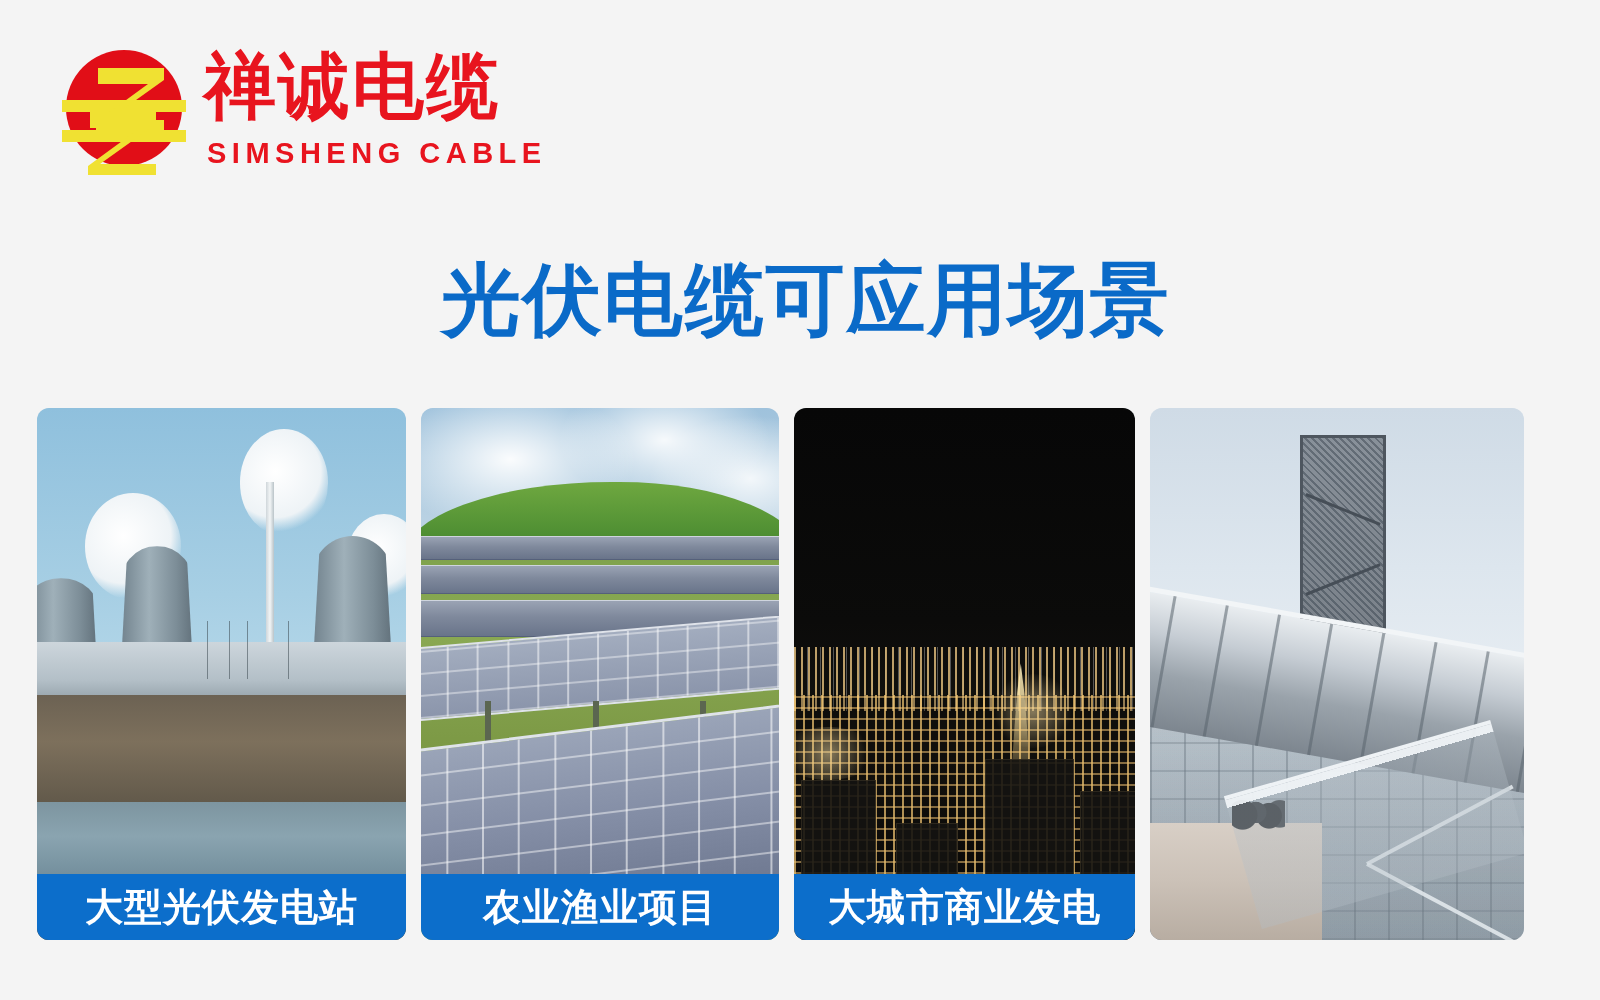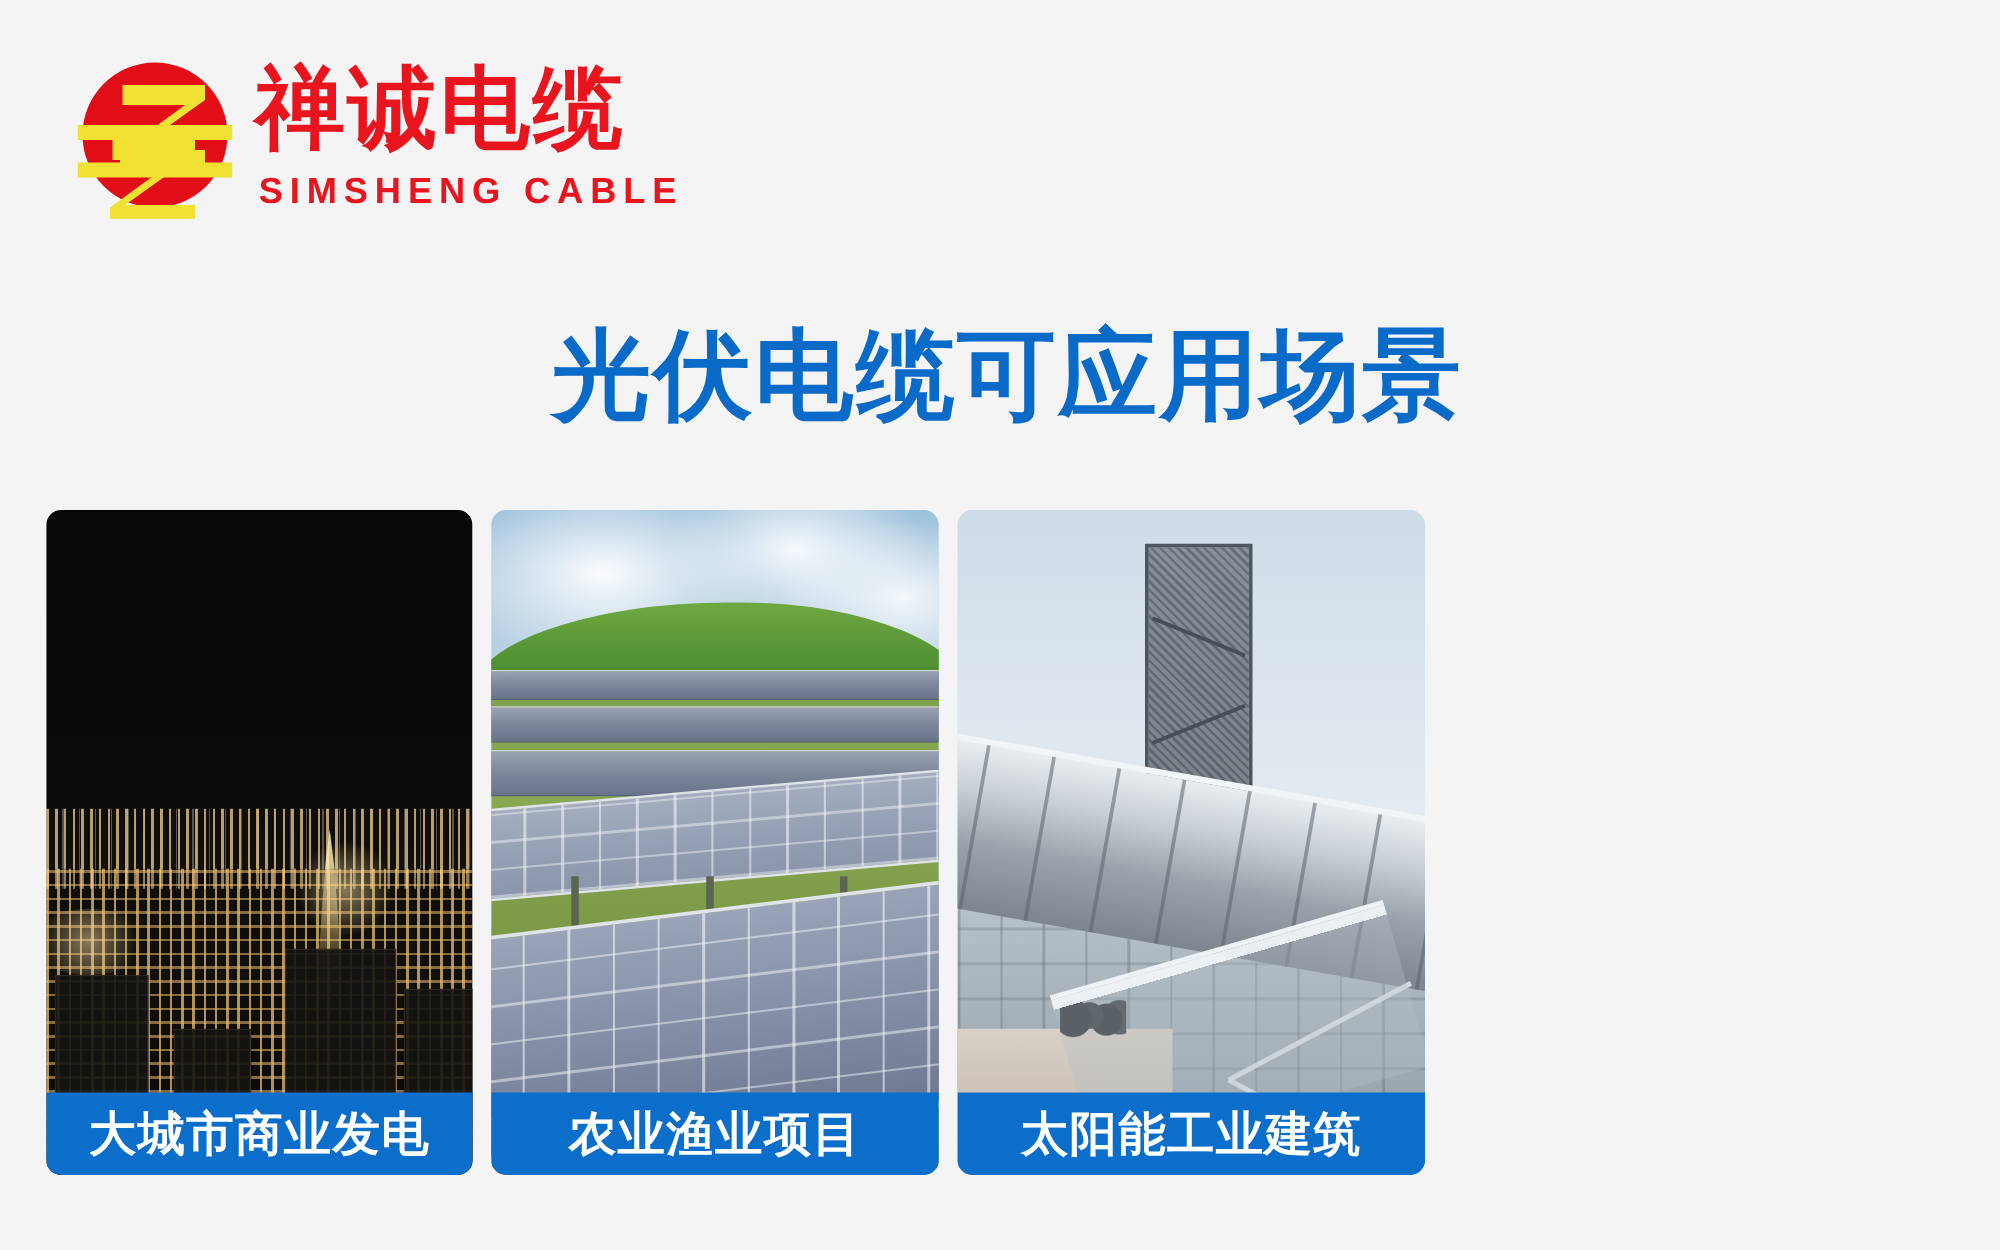--- a/index.html
+++ b/index.html
@@ -209,53 +209,74 @@
   <div class="logo-text">
     <div class="logo-cn">禅诚电缆</div>
     <div class="logo-en">SIMSHENG CABLE</div>
   </div>
 </div>
 
 <div class="page-title">光伏电缆可应用场景</div>
 
 <div class="card-row">
 
-
-  <div class="card c3">
+  <div class="card c1">
     <div class="photo">
-      <div class="p3-sky"></div>
-      <div class="p3-far"></div>
-      <div class="p3-tower"></div>
-      <div class="p3-mid"></div>
-      <div class="p3-glow" style="left:-4%;top:60%;width:28%;height:10%"></div>
-      <div class="p3-glow" style="left:58%;top:50%;width:24%;height:14%"></div>
-      <div class="p3-bld" style="left:2%;top:70%;width:22%;height:30%"></div>
-      <div class="p3-bld" style="left:30%;top:78%;width:18%;height:22%"></div>
-      <div class="p3-bld" style="left:56%;top:66%;width:26%;height:34%"></div>
-      <div class="p3-bld" style="left:84%;top:72%;width:18%;height:28%"></div>
+      <div class="p1-sky"></div>
+      <div class="smoke s1"></div>
+        <div class="smoke s2"></div>
+        <div class="smoke s3"></div>
+      <div class="stack"></div>
+      <div class="tower t1"></div>
+        <div class="tower t2"></div>
+        <div class="tower t3"></div>
+      <div class="p1-city"></div>
+      <div class="pylon" style="left:46%"></div>
+        <div class="pylon" style="left:52%"></div>
+      <div class="pylon" style="left:57%"></div>
+        <div class="pylon" style="left:68%"></div>
+      <div class="p1-ground"></div>
+      <div class="p1-water"></div>
+      <div class="p1-reed"></div>
     </div>
-    <div class="caption">大城市商业发电</div>
+    <div class="caption">大型光伏发电站</div>
   </div>
 
   <div class="card c2">
     <div class="photo">
       <div class="p2-sky"></div>
       <div class="p2-clouds"></div>
       <div class="p2-hill"></div>
       <div class="p2-field"></div>
       <div class="p2-arr p2-a1"></div>
       <div class="p2-arr p2-a2"></div>
       <div class="p2-arr p2-a3"></div>
       <div class="p2-mid"></div>
       <div class="p2-post" style="left:18%"></div>
       <div class="p2-post" style="left:48%"></div>
       <div class="p2-post" style="left:78%"></div>
       <div class="p2-big"></div>
     </div>
     <div class="caption">农业渔业项目</div>
+  </div>
+
+  <div class="card c3">
+    <div class="photo">
+      <div class="p3-sky"></div>
+      <div class="p3-far"></div>
+      <div class="p3-tower"></div>
+      <div class="p3-mid"></div>
+      <div class="p3-glow" style="left:-4%;top:60%;width:28%;height:10%"></div>
+      <div class="p3-glow" style="left:58%;top:50%;width:24%;height:14%"></div>
+      <div class="p3-bld" style="left:2%;top:70%;width:22%;height:30%"></div>
+      <div class="p3-bld" style="left:30%;top:78%;width:18%;height:22%"></div>
+      <div class="p3-bld" style="left:56%;top:66%;width:26%;height:34%"></div>
+      <div class="p3-bld" style="left:84%;top:72%;width:18%;height:28%"></div>
+    </div>
+    <div class="caption">大城市商业发电</div>
   </div>
 
   <div class="card c4">
     <div class="photo">
       <div class="p4-sky"></div>
       <div class="p4-mast">
         <i style="left:0;top:30%;width:100%;height:3px;transform:rotate(22deg)"></i>
         <i style="left:0;top:60%;width:100%;height:3px;transform:rotate(-22deg)"></i>
       </div>
       <div class="p4-glass"></div>
@@ -268,16 +289,15 @@
           <span class="rib" style="left:68%"></span>
         <span class="rib" style="left:80%"></span>
           <span class="rib" style="left:92%"></span>
       </div>
       <div class="p4-diag" style="left:58%;bottom:14%;width:44%;transform:rotate(-28deg)"></div>
       <div class="p4-diag" style="left:58%;bottom:14%;width:44%;transform:rotate(28deg)"></div>
       <div class="p4-deck"></div>
       <div class="p4-people"></div>
       <div class="p4-rail"></div>
     </div>
-    <div class="caption">太阳能工业建筑</div>
   </div>
 
 </div>
 
 </body></html>

